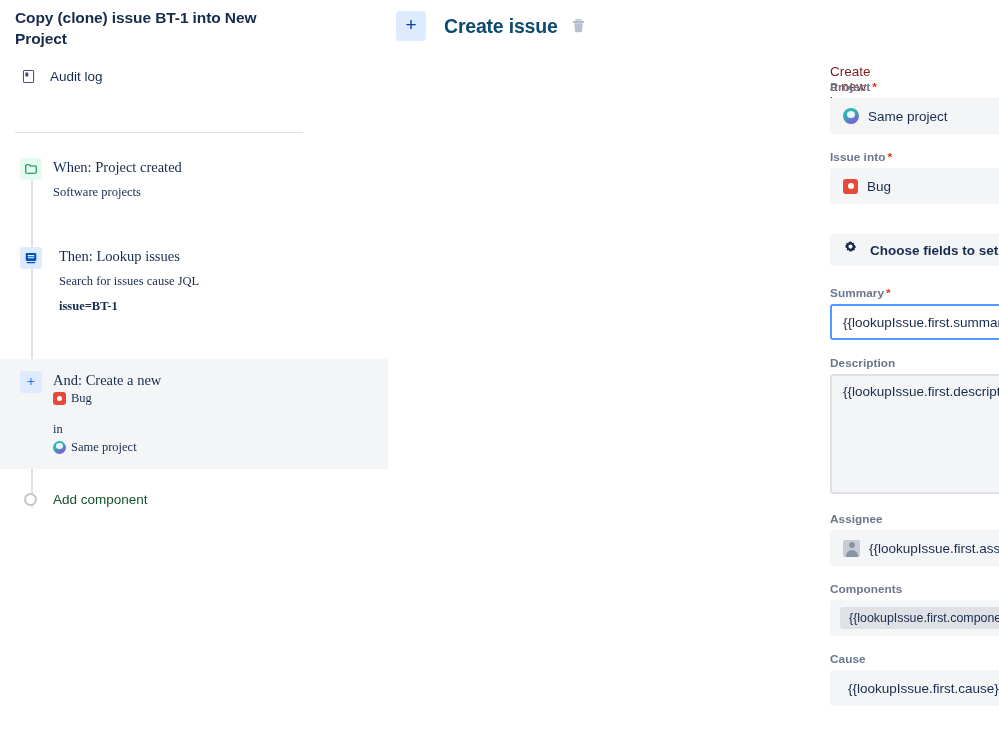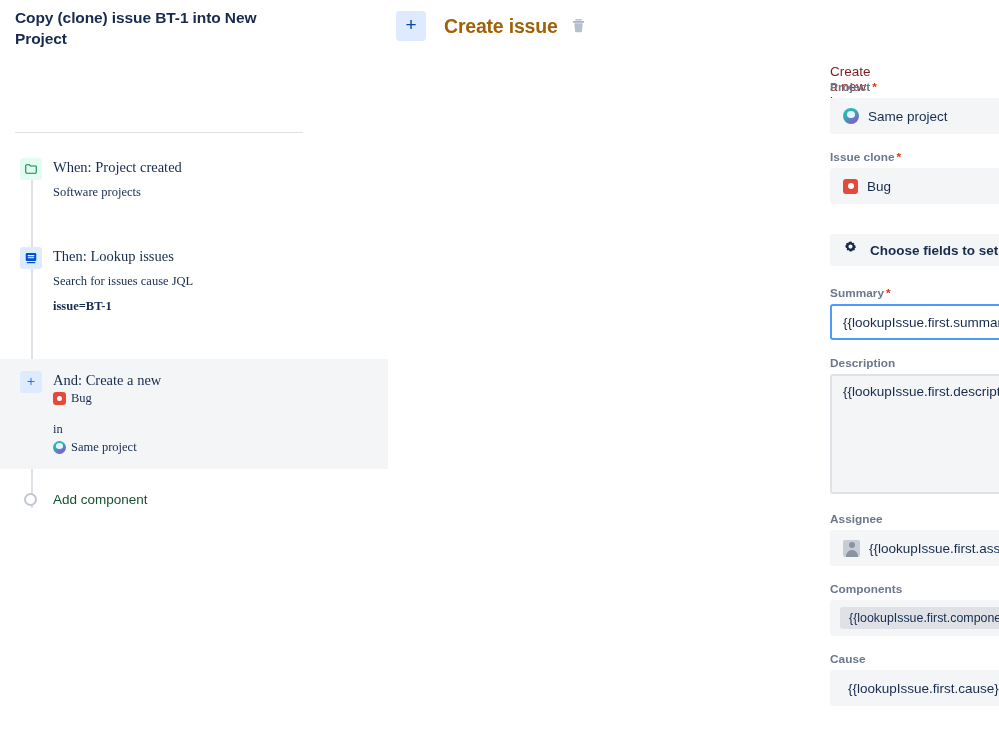--- a/index.html
+++ b/index.html
@@ -81,21 +81,21 @@
   
   .right-panel { position: relative; flex: 1; }
 
   .hdr { position: absolute; left: 8px; top: 11px; display: flex; align-items: center; }
   .hdr-badge {
     width: 30px; height: 30px; border-radius: 4px; background: #DEEBFF;
     color: #0747A6; font-size: 19px; line-height: 28px; text-align: center;
     font-weight: 400;
   }
   .hdr-title {
-    font-size: 19.5px; font-weight: bold; color: #a16207;
+    font-size: 19.5px; font-weight: bold; color: #0c4a6e;
     margin-left: 18px; letter-spacing: -0.2px;
   }
   .hdr-trash { margin-left: 13px; margin-top: 3px; cursor: pointer; }
 
   .subtitle {
     position: absolute; left: 442px; top: 64px; font-size: 13.5px; color: #7f1d1d;
   }
 
   .form { position: absolute; left: 442px; top: 80px; width: 557px; }
 
@@ -177,41 +177,50 @@
 </head>
 <body>
 
 <div class="page">
 
   <div class="left-panel">
 
     <div class="rule-title">Copy (clone) issue BT-1 into New Project</div>
 
     <div class="nav-list">
+      <div class="nav-item">
+        <span class="nav-ico">
+          <svg width="15" height="15" viewBox="0 0 16 16" fill="none">
+            <rect x="2.6" y="1.6" width="10.8" height="12.8" rx="1.2" stroke="#42526E" stroke-width="1.1"></rect>
+            <rect x="4.6" y="3.6" width="3.2" height="4.4" rx="0.5" fill="#42526E"></rect>
+          </svg>
+        </span>
+        <span class="nav-label">Audit log</span>
+      </div>
     </div>
 
     <div class="divider"></div>
 
     <div class="rail"></div>
 
     <div class="tree">
 
       <div class="node" style="padding-bottom:40px;">
         <div class="node-ico ico-when">
           <svg width="14" height="14" viewBox="0 0 16 16" fill="none">
             <path d="M2 4.2a1 1 0 011-1h3.1l1.2 1.3H13a1 1 0 011 1v6.3a1 1 0 01-1 1H3a1 1 0 01-1-1V4.2z" stroke="#00875A" stroke-width="1.25" stroke-linejoin="round"></path>
           </svg>
         </div>
         <div class="node-body">
           <div class="node-title">When: Project created</div>
           <div class="node-sub">Software projects</div>
         </div>
       </div>
 
-      <div class="node" style="padding-bottom:44px;">
+      <div class="node" style="padding-bottom:44px;gap:6px;">
         <div class="node-ico ico-then">
           <svg width="14" height="14" viewBox="0 0 16 16" fill="none">
             <rect x="2" y="2.4" width="12" height="9" rx="1.2" fill="#0052CC"></rect>
             <rect x="4.3" y="4.5" width="7.4" height="1.5" rx="0.4" fill="#fff"></rect>
             <rect x="4.3" y="7.1" width="7.4" height="1.1" rx="0.4" fill="#fff"></rect>
             <rect x="3" y="12.5" width="10" height="1.4" rx="0.7" fill="#0052CC"></rect>
           </svg>
         </div>
         <div class="node-body">
           <div class="node-title">Then: Lookup issues</div>
@@ -271,21 +280,21 @@
               <span class="proj-avatar"></span>
               <span>Same project</span>
             </span>
 
           </div>
         </div>
       </div>
 
       <div class="mt16">
         <div class="f-label">
-          <span>Issue clone</span><span class="req">*</span>
+          <span>Issue into</span><span class="req">*</span>
         </div>
         <div class="row">
           <div class="ctrl">
             <span class="val">
               <span class="bug-ico"></span>
               <span>Bug</span>
             </span>
 
           </div>
         </div>

